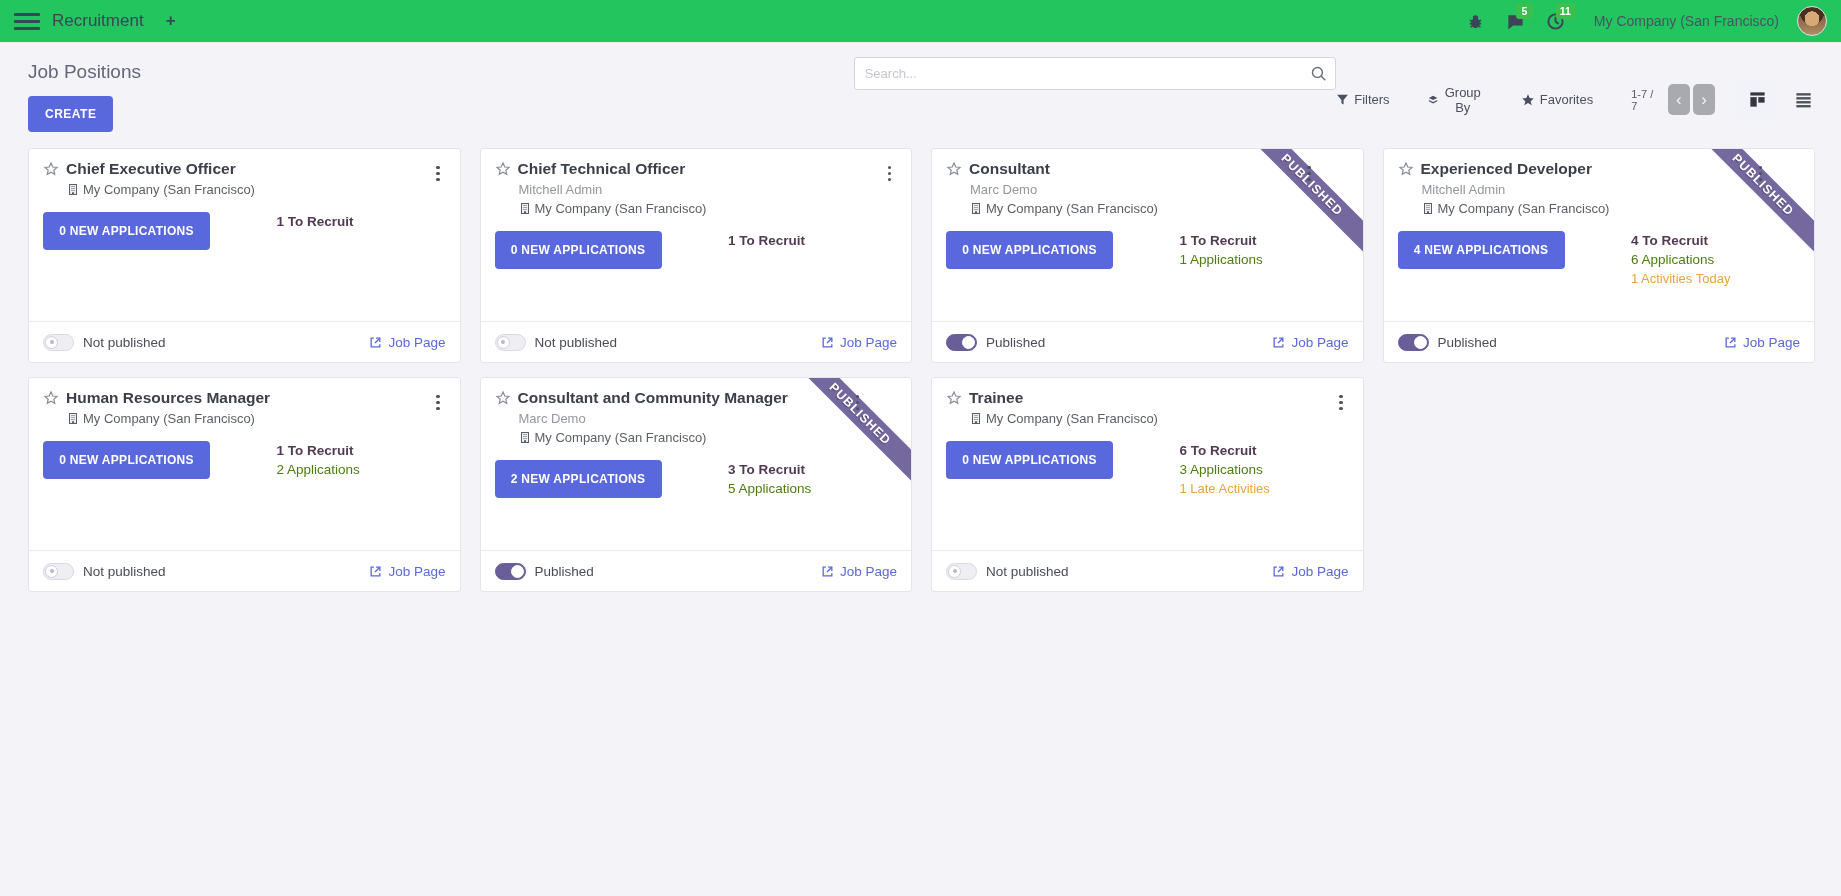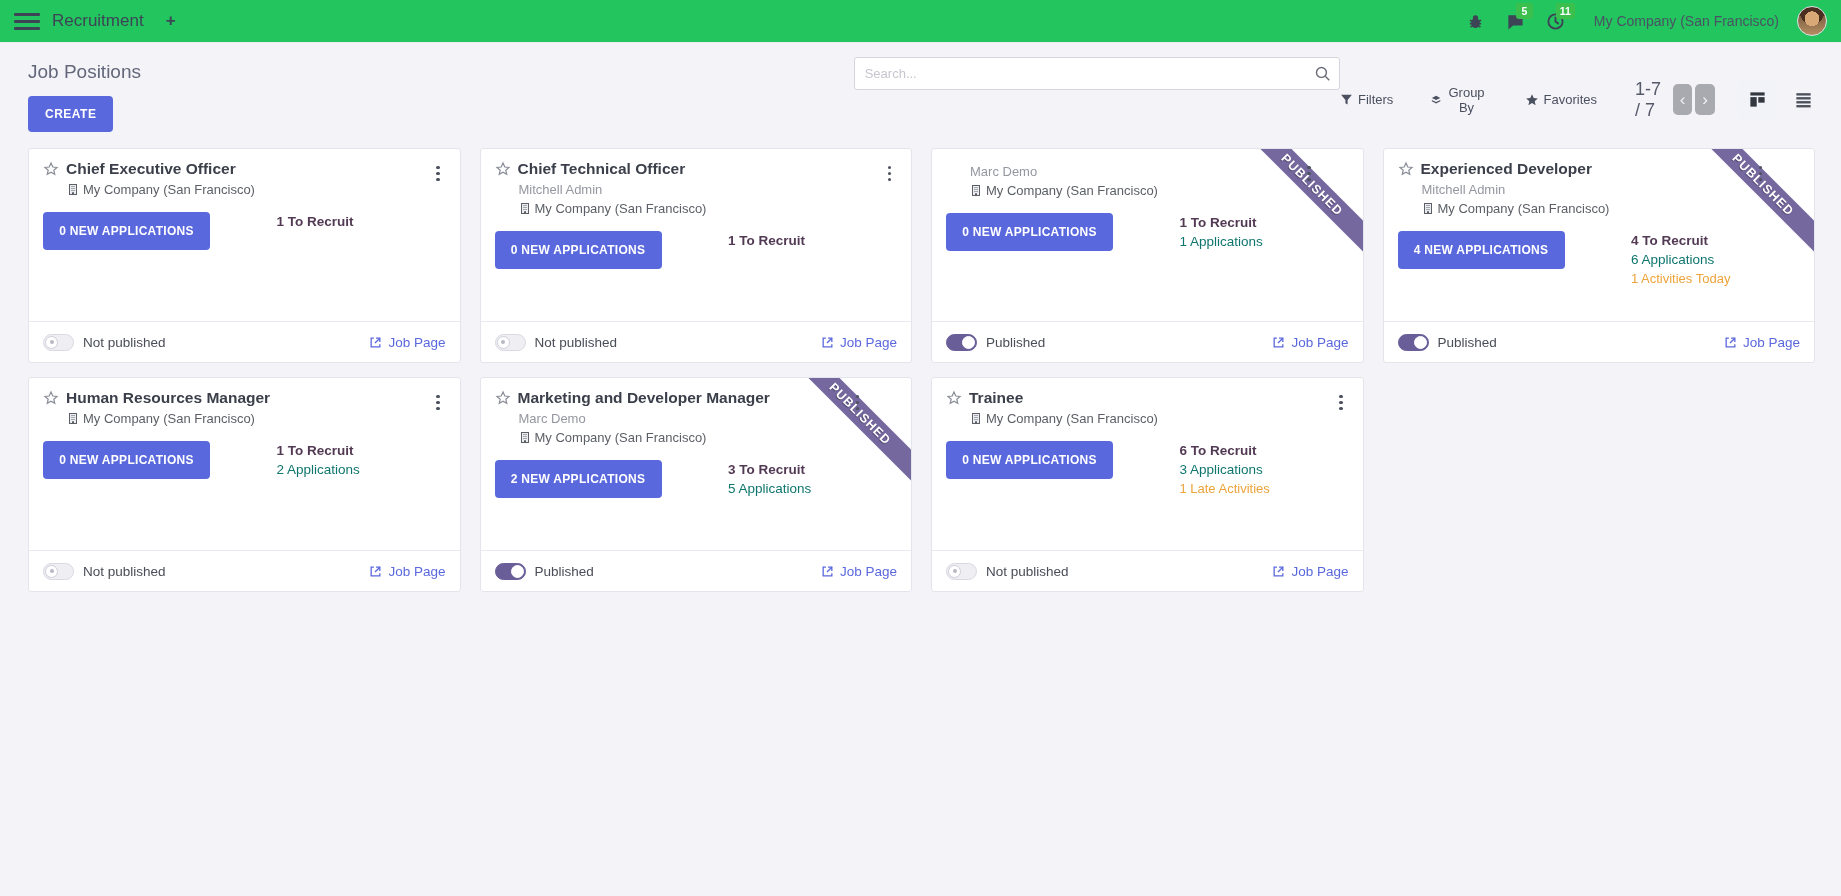--- a/index.html
+++ b/index.html
@@ -56,21 +56,21 @@
   }
   .search-input::placeholder { color:#c6c6d0; }
   .search-icon { position:absolute; right:9px; top:8px; cursor:pointer; }
   .cp-toolbar { display:flex; align-items:center; margin-top:10px; }
   .tool-btn {
     display:flex; align-items:center; gap:5px; color:#4b5060; font-size:13px;
     background:none; border:none; cursor:pointer; margin-right:38px;
     font-family:"Liberation Sans", sans-serif;
   }
   .pager-zone { margin-left:auto; display:flex; align-items:center; }
-  .pager-text { color:#56596a; font-size:18px; margin-right:0; }
+  .pager-text { color:#56596a; font-size:11px; margin-right:10px; }
   .pager-btn {
     width:29px; height:31px; background:#a9a9b0; color:#f2f2f4; border:none; border-radius:5px;
     font-size:17px; line-height:1; cursor:pointer; margin-left:3px;
     display:flex; align-items:center; justify-content:center;
     font-family:"Liberation Sans", sans-serif;
   }
   .view-switcher { display:flex; align-items:center; margin-left:22px; gap:6px; }
   .view-btn { width:40px; height:40px; border:none; background:transparent; border-radius:6px; display:flex; align-items:center; justify-content:center; cursor:pointer; }
   .view-btn.active { background:#f2f3f9; }
 
@@ -92,21 +92,21 @@
   .company-line { color:#5c6066; display:flex; align-items:center; gap:4px; }
   .card-content { display:flex; margin:15px 0 0 0; }
   .content-left { width:58%; padding-left:0; }
   .new-apps-button {
     background:#5a68dd; color:#fff; border:none; border-radius:4px; cursor:pointer;
     font-size:12px; font-weight:bold; padding:12px 14px; min-width:167px; letter-spacing:.3px;
     font-family:"Liberation Sans", sans-serif;
   }
   .content-right { flex:1; display:flex; flex-direction:column; gap:4px; padding-top:2px; }
   .to-recruit { font-weight:bold; color:#533a54; font-size:13.5px; cursor:pointer; }
-  .applications { color:#0f766e; font-size:13.5px; cursor:pointer; }
+  .applications { color:#4d7c0f; font-size:13.5px; cursor:pointer; }
   .activity { color:#eda43c; font-size:13px; cursor:pointer; }
   .card-footer {
     border-top:1px solid #e9e9f0; height:41px; display:flex; align-items:center;
     padding:0 14px; margin-top:auto;
   }
   .toggle { width:31px; height:17px; border-radius:9px; background:#eeeef3; border:1px solid #d9d9e3; position:relative; cursor:pointer; flex:none; }
   .toggle .knob { position:absolute; top:1px; left:1px; width:13px; height:13px; border-radius:50%; background:#fff; border:1px solid #cfcfda; }
   .toggle .knob::after { content:""; position:absolute; top:3.5px; left:3.5px; width:4px; height:4px; border-radius:50%; background:#b9b9c4; }
   .toggle.on { background:#6a5e99; border-color:#6a5e99; }
   .toggle.on .knob { left:auto; right:1px; border-color:#fff; }
@@ -321,20 +321,28 @@
   </article>
 
   <article class="card has-ribbon">
     <div class="ribbon">PUBLISHED</div>
     <div class="kebab">
         <i></i>
         <i></i>
         <i></i>
       </div>
     <div class="card-body">
+      <div class="card-title-row">
+        <span class="star-icon">
+          <svg width="16" height="16" viewBox="0 0 24 24" fill="none" stroke="#8a8d98" stroke-width="1.8">
+              <path d="M12 3l2.7 6 6.3.6-4.8 4.2 1.4 6.2L12 16.7 6.4 20l1.4-6.2L3 9.6 9.3 9z"></path>
+            </svg>
+        </span>
+        <span class="card-title">Consultant</span>
+      </div>
       <div class="sub-line manager">Marc Demo</div>
       <div class="sub-line company-line">
         <svg width="12" height="13" viewBox="0 0 24 24" fill="none" stroke="#5c6066" stroke-width="2">
           <rect x="5" y="2" width="14" height="20" fill="#ecedf1" stroke="#5c6066"></rect>
           <path d="M9 6h2M13 6h2M9 10h2M13 10h2M9 14h2M13 14h2M11 22v-4h2v4" stroke="#5c6066"></path>
         </svg>
         <span>My Company (San Francisco)</span>
       </div>
       <div class="card-content">
         <div class="content-left">
@@ -472,21 +480,21 @@
         <i></i>
         <i></i>
       </div>
     <div class="card-body">
       <div class="card-title-row">
         <span class="star-icon">
           <svg width="16" height="16" viewBox="0 0 24 24" fill="none" stroke="#8a8d98" stroke-width="1.8">
               <path d="M12 3l2.7 6 6.3.6-4.8 4.2 1.4 6.2L12 16.7 6.4 20l1.4-6.2L3 9.6 9.3 9z"></path>
             </svg>
         </span>
-        <span class="card-title">Marketing and Developer Manager</span>
+        <span class="card-title">Consultant and Community Manager</span>
       </div>
       <div class="sub-line manager">Marc Demo</div>
       <div class="sub-line company-line">
         <svg width="12" height="13" viewBox="0 0 24 24" fill="none" stroke="#5c6066" stroke-width="2">
           <rect x="5" y="2" width="14" height="20" fill="#ecedf1" stroke="#5c6066"></rect>
           <path d="M9 6h2M13 6h2M9 10h2M13 10h2M9 14h2M13 14h2M11 22v-4h2v4" stroke="#5c6066"></path>
         </svg>
         <span>My Company (San Francisco)</span>
       </div>
       <div class="card-content">

